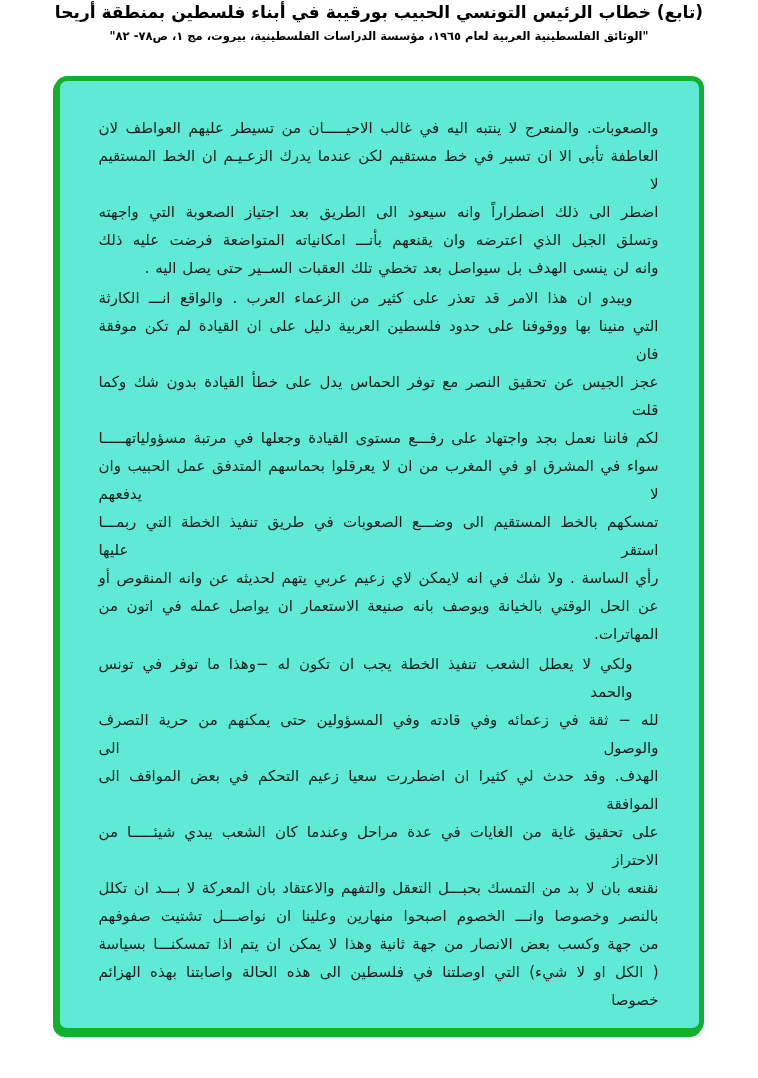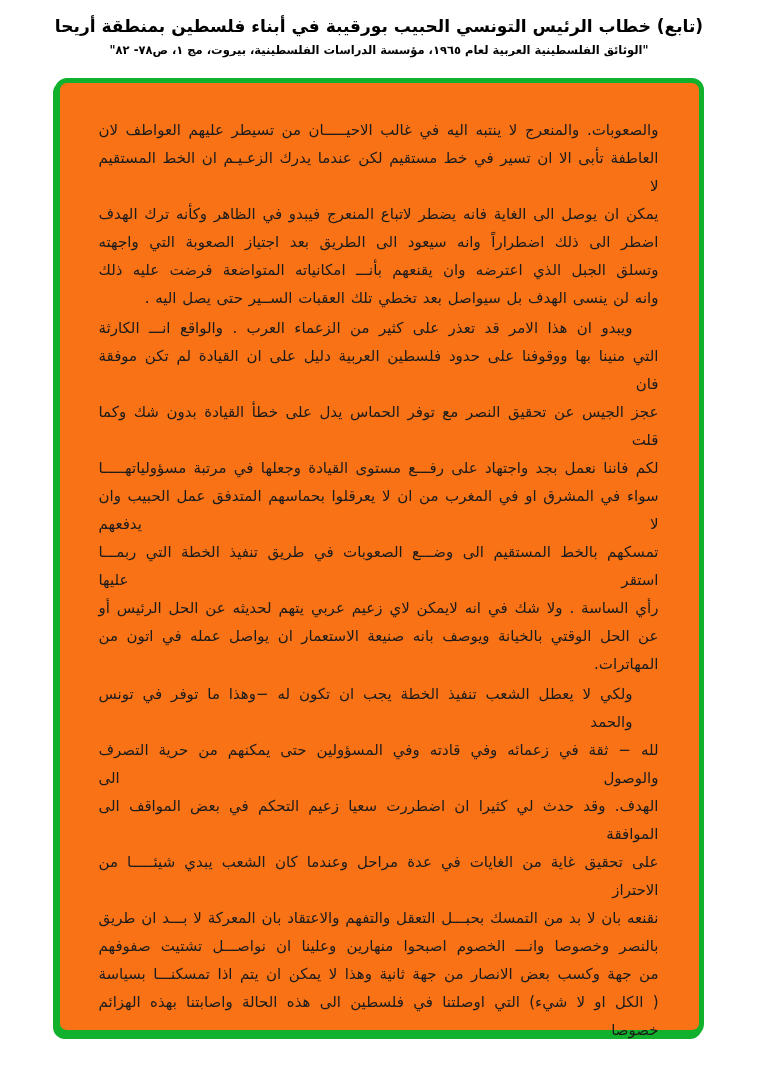--- a/index.html
+++ b/index.html
@@ -3,37 +3,37 @@
 <meta charset="utf-8">
 <style>
   :root { --green: #12b12d; --ink: #1b1b1b; }
   html, body { margin: 0; padding: 0; }
   body {
     width: 758px; height: 1078px;
     background: #ffffff;
     font-family: "DejaVu Sans", sans-serif;
     overflow: hidden;
   }
-  .page { width: 758px; height: 1078px; box-sizing: border-box; padding-top: 14px; }
+  .page { width: 758px; height: 1078px; box-sizing: border-box; }
   .header { text-align: center; direction: rtl; color: #000; }
   .title {
     font-size: 17px; font-weight: bold; line-height: 24px;
     letter-spacing: 0.2px;
   }
   .source {
     font-size: 11.5px; font-weight: bold; margin-top: 5px; line-height: 15px;
   }
   .scan-box {
     width: 649px; height: 958px; box-sizing: border-box;
-    margin: 20px auto 0;
+    margin: 32px auto 0;
     border: 5px solid var(--green);
     border-bottom-width: 6px;
     border-radius: 12px;
     box-shadow: -2px 3px 0 0 var(--green);
-    background: #f97316;
+    background: #5eead4;
   }
   .scan-text {
     direction: rtl;
     padding: 33px 40px 0 39px;
     font-size: 15px;
     line-height: 28px;
     color: var(--ink);
   }
   .para { margin: 0 0 2px 0; }
   .line {
@@ -51,40 +51,39 @@
   <div class="header">
     <div class="title">(تابع) خطاب الرئيس التونسي الحبيب بورقيبة في أبناء فلسطين بمنطقة أريحا</div>
     <div class="source">"الوثائق الفلسطينية العربية لعام ١٩٦٥، مؤسسة الدراسات الفلسطينية، بيروت، مج ١،  ص٧٨- ٨٢"</div>
   </div>
 
   <div class="scan-box">
     <div class="scan-text" id="scan-text">
         <div class="para">
           <div class="line">والصعوبات. والمنعرج لا ينتبه اليه في غالب الاحيـــــان من تسيطر عليهم العواطف لان</div>
           <div class="line">العاطفة تأبى الا ان تسير في خط مستقيم لكن عندما يدرك الزعـيـم ان الخط المستقيم لا</div>
-          <div class="line">يمكن ان يوصل الى الغاية فانه يضطر لاتباع المنعرج فيبدو في الظاهر وكأنه ترك الهدف</div>
           <div class="line">اضطر الى ذلك اضطراراً وانه سيعود الى الطريق بعد اجتياز الصعوبة التي واجهته</div>
           <div class="line">وتسلق الجبل الذي اعترضه وان يقنعهم بأنـــ امكانياته المتواضعة فرضت عليه ذلك</div>
           <div class="line end">وانه لن ينسى الهدف بل سيواصل بعد تخطي تلك العقبات الســير حتى يصل اليه .</div>
         </div>
         <div class="para indent">
           <div class="line">ويبدو ان هذا الامر قد تعذر على كثير من الزعماء العرب . والواقع انـــ الكارثة</div>
           <div class="line">التي منينا بها ووقوفنا على حدود فلسطين العربية دليل على ان القيادة لم تكن موفقة فان</div>
           <div class="line">عجز الجيس عن تحقيق النصر مع توفر الحماس يدل على خطأ القيادة بدون شك وكما قلت</div>
           <div class="line">لكم فاننا نعمل بجد واجتهاد على رفـــع مستوى القيادة وجعلها في مرتبة مسؤولياتهـــــا</div>
           <div class="line">سواء في المشرق او في المغرب من ان لا يعرقلوا بحماسهم المتدفق عمل الحبيب وان لا يدفعهم</div>
           <div class="line">تمسكهم بالخط المستقيم الى وضـــع الصعوبات في طريق تنفيذ الخطة التي ربمـــا استقر عليها</div>
-          <div class="line">رأي الساسة . ولا شك في انه لايمكن لاي زعيم عربي يتهم لحديثه عن الحل الرئيس أو</div>
+          <div class="line">رأي الساسة . ولا شك في انه لايمكن لاي زعيم عربي يتهم لحديثه عن وانه المنقوص أو</div>
           <div class="line end">عن الحل الوقتي بالخيانة ويوصف بانه صنيعة الاستعمار ان يواصل عمله في اتون من المهاترات.</div>
         </div>
         <div class="para indent">
           <div class="line">ولكي لا يعطل الشعب تنفيذ الخطة يجب ان تكون له −وهذا ما توفر في تونس والحمد</div>
           <div class="line">لله − ثقة في زعمائه وفي قادته وفي المسؤولين حتى يمكنهم من حرية التصرف والوصول الى</div>
           <div class="line">الهدف. وقد حدث لي كثيرا ان اضطررت سعيا زعيم التحكم في بعض المواقف الى الموافقة</div>
           <div class="line">على تحقيق غاية من الغايات في عدة مراحل وعندما كان الشعب يبدي شيئـــــا من الاحتراز</div>
-          <div class="line">نقنعه بان لا بد من التمسك بحبـــل التعقل والتفهم والاعتقاد بان المعركة لا بـــد ان طريق</div>
+          <div class="line">نقنعه بان لا بد من التمسك بحبـــل التعقل والتفهم والاعتقاد بان المعركة لا بـــد ان تكلل</div>
           <div class="line">بالنصر وخصوصا وانـــ الخصوم اصبحوا منهارين وعلينا ان نواصـــل تشتيت صفوفهم</div>
           <div class="line">من جهة وكسب بعض الانصار من جهة ثانية وهذا لا يمكن ان يتم اذا تمسكنـــا بسياسة</div>
           <div class="line">( الكل او لا شيء) التي اوصلتنا في فلسطين الى هذه الحالة واصابتنا بهذه الهزائم خصوصا</div>
         </div>
       </div>
   </div>
 </div>
 
 </body></html>

